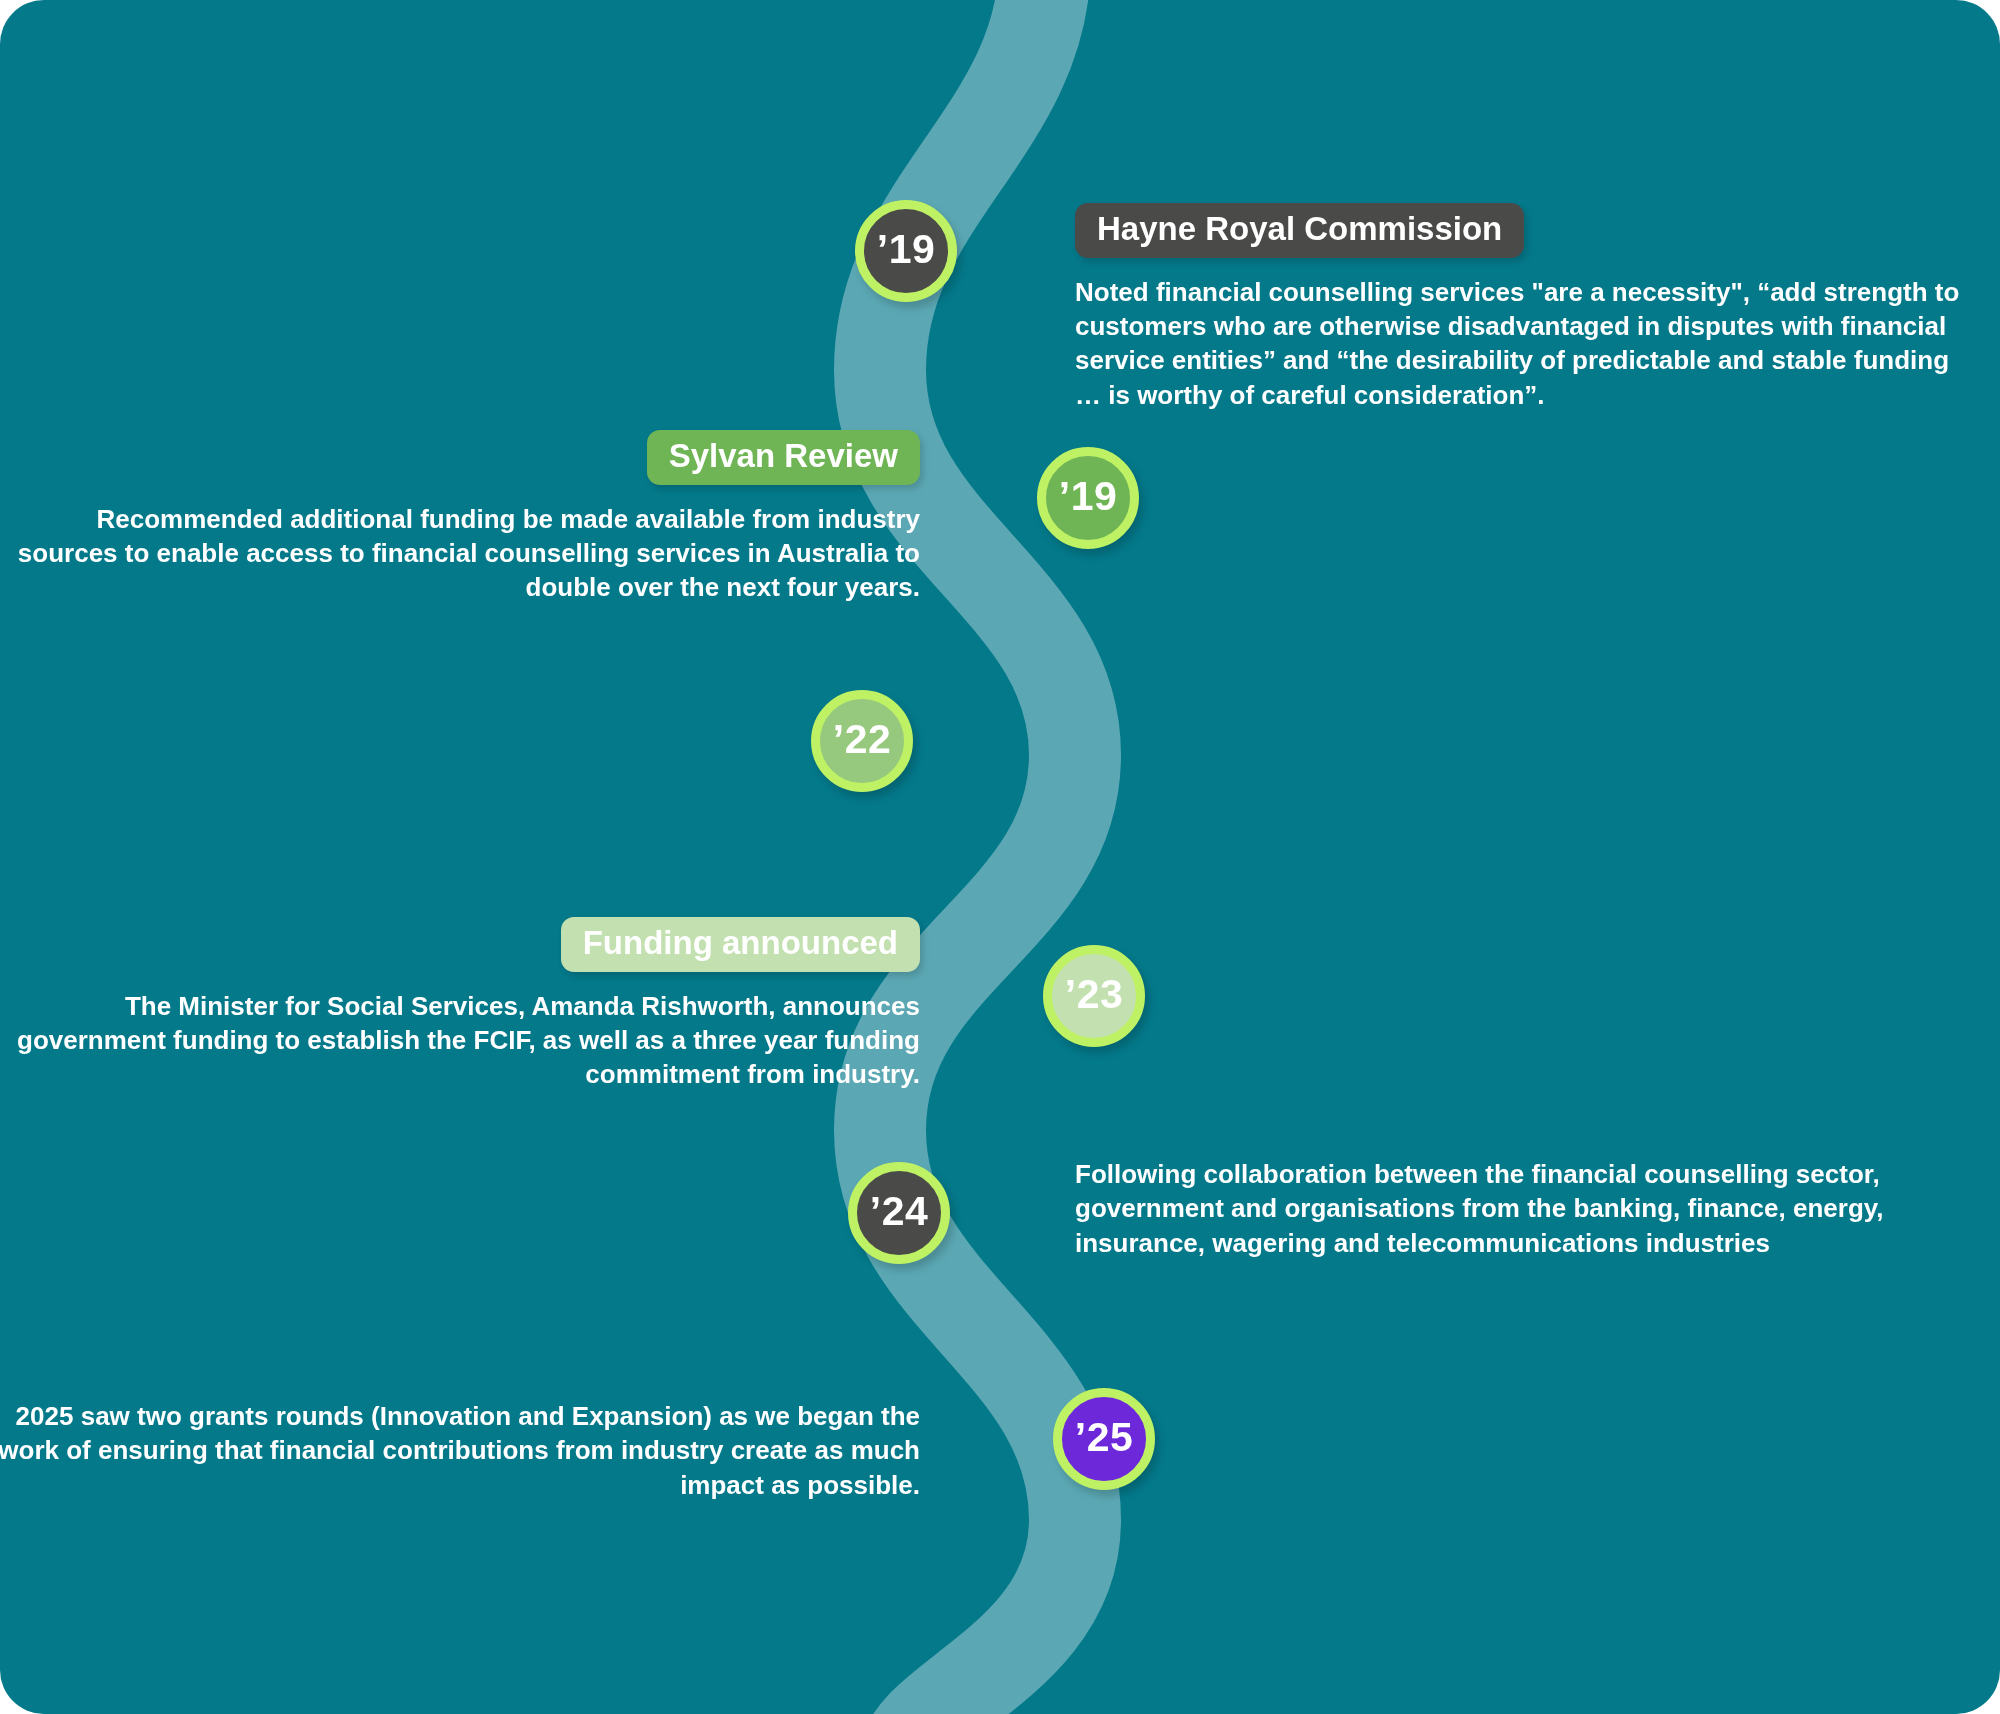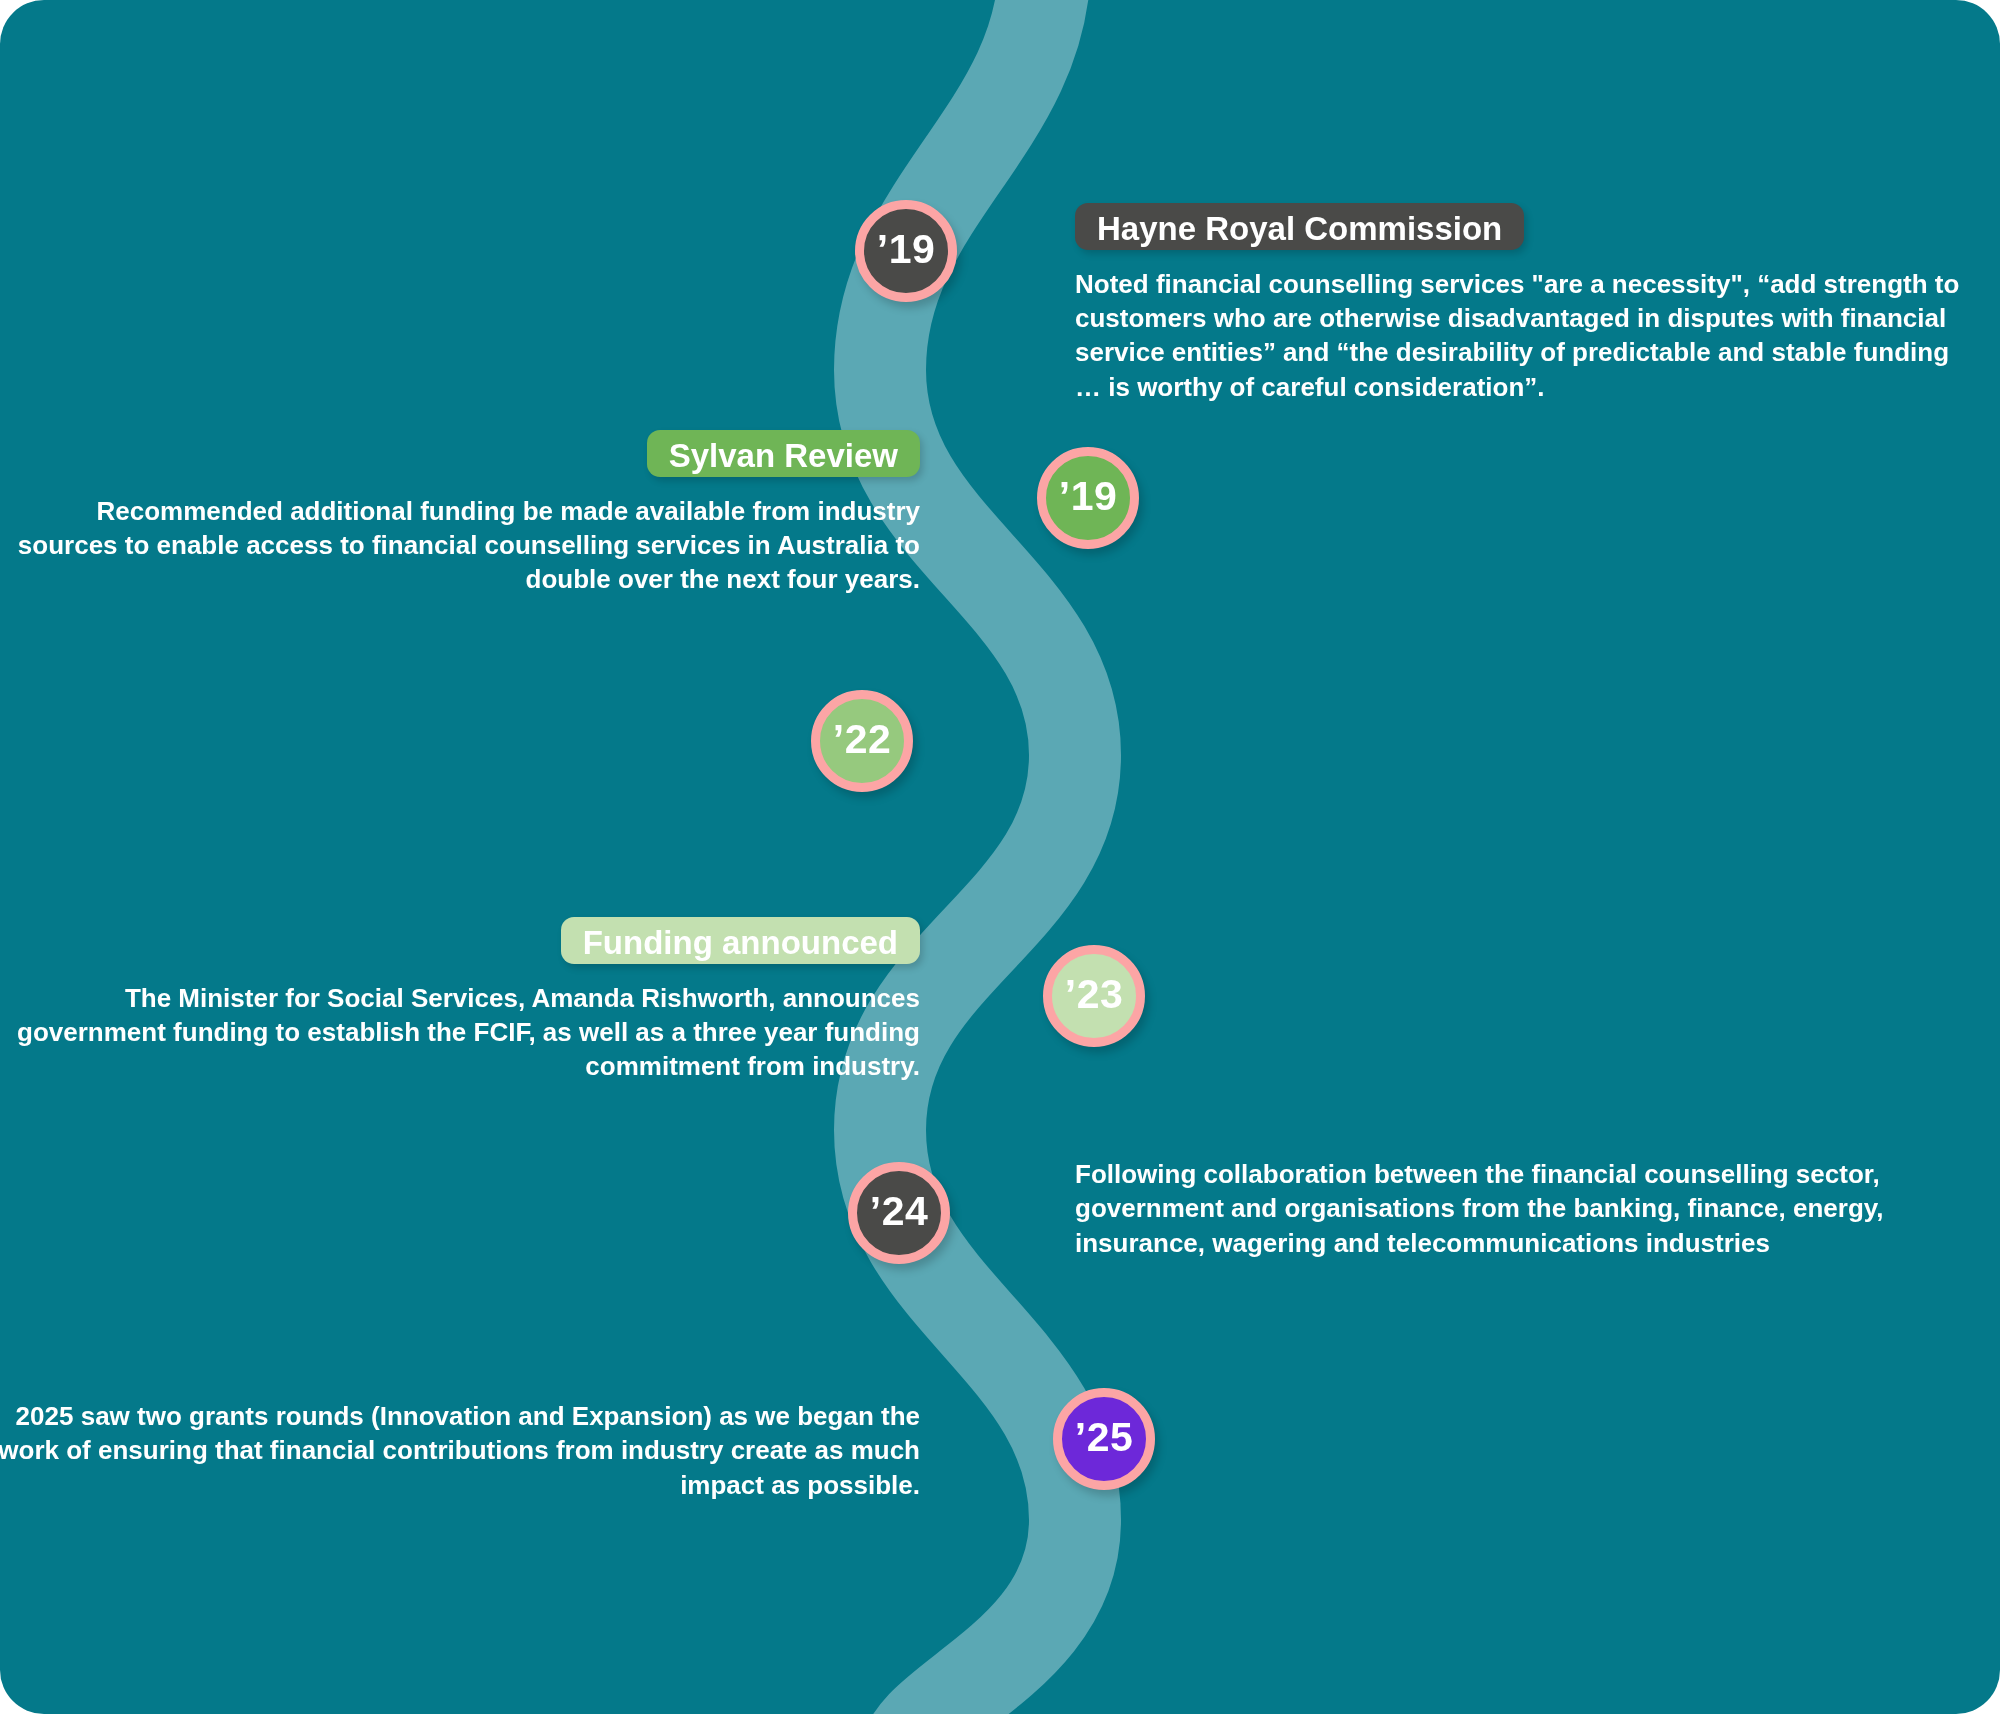--- a/index.html
+++ b/index.html
@@ -33,21 +33,21 @@
     left: 0;
     width: 2000px;
   }
 
   
   .marker {
     position: absolute;
     width: 102px;
     height: 102px;
     border-radius: 50%;
-    border: 9px solid #fca5a5;
+    border: 9px solid #bef264;
     box-sizing: border-box;
     display: flex;
     align-items: center;
     justify-content: center;
     color: #ffffff;
     font-size: 41px;
     font-weight: bold;
     letter-spacing: 0.5px;
     box-shadow: 4px 6px 9px rgba(0,0,0,0.18);
   }
@@ -57,21 +57,21 @@
   .block {
     position: absolute;
     width: 930px;
   }
   .block.left  { text-align: right; }
   .block.right { text-align: left; }
 
   .pill {
     display: inline-block;
     border-radius: 13px;
-    padding: 9px 22px 3px 22px;
+    padding: 9px 22px 11px 22px;
     color: #ffffff;
     font-size: 33px;
     font-weight: bold;
     line-height: 1.05;
     box-shadow: 3px 4px 7px rgba(0,0,0,0.16);
     white-space: nowrap;
   }
 
   .body {
     color: #ffffff;

